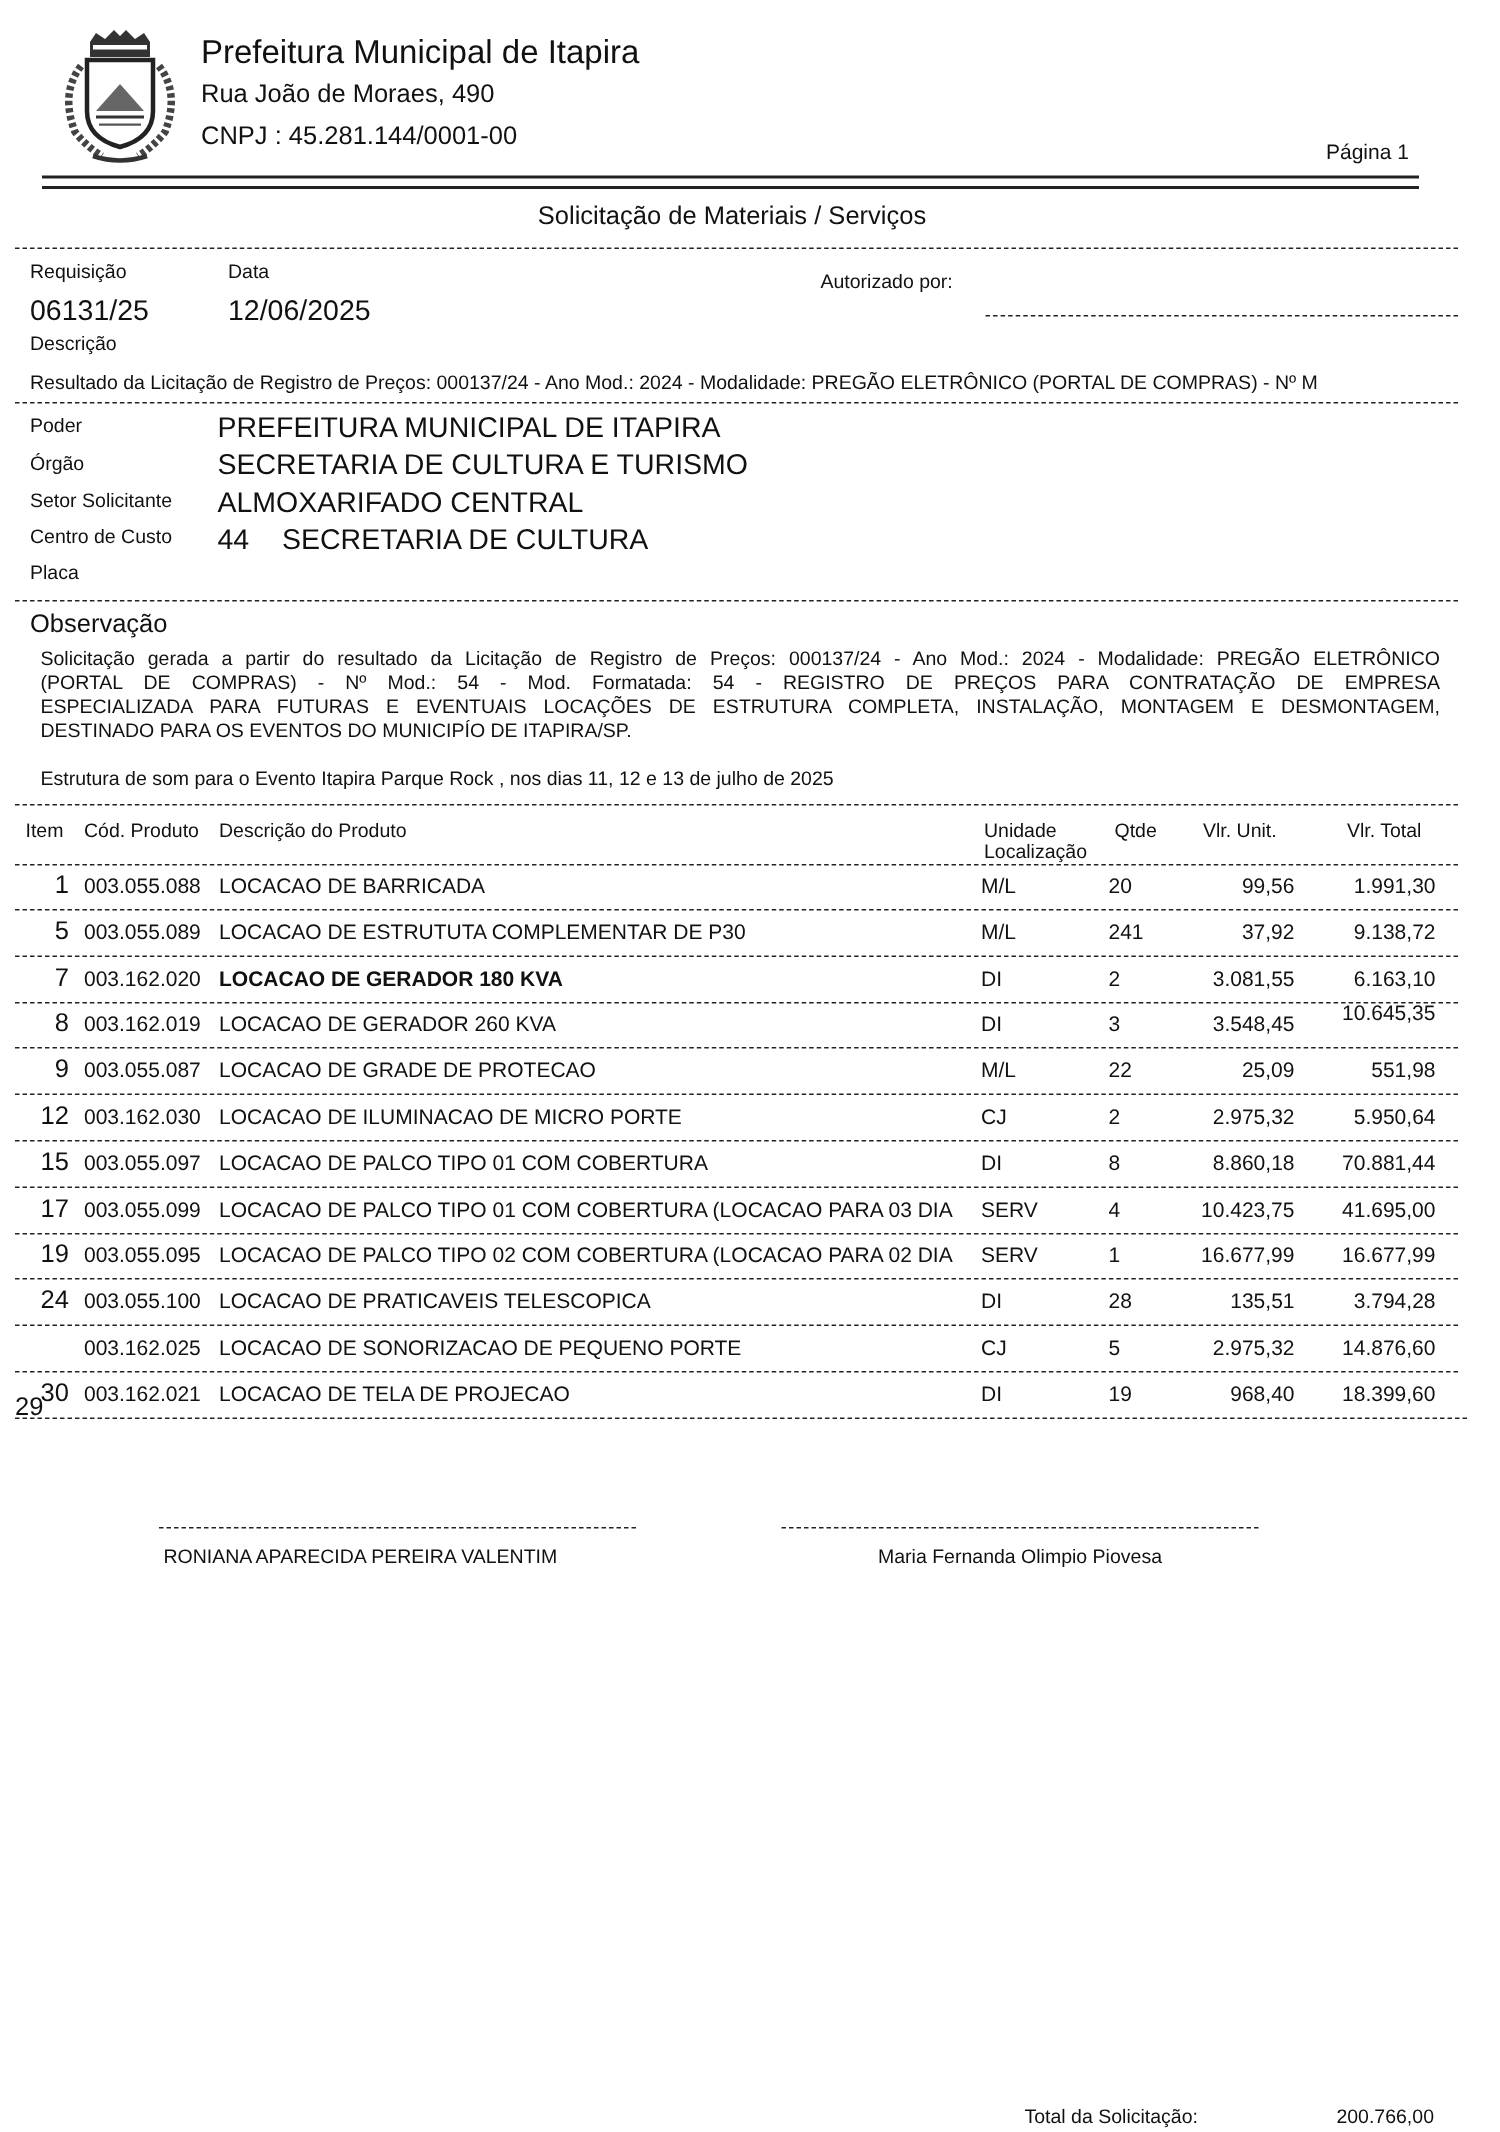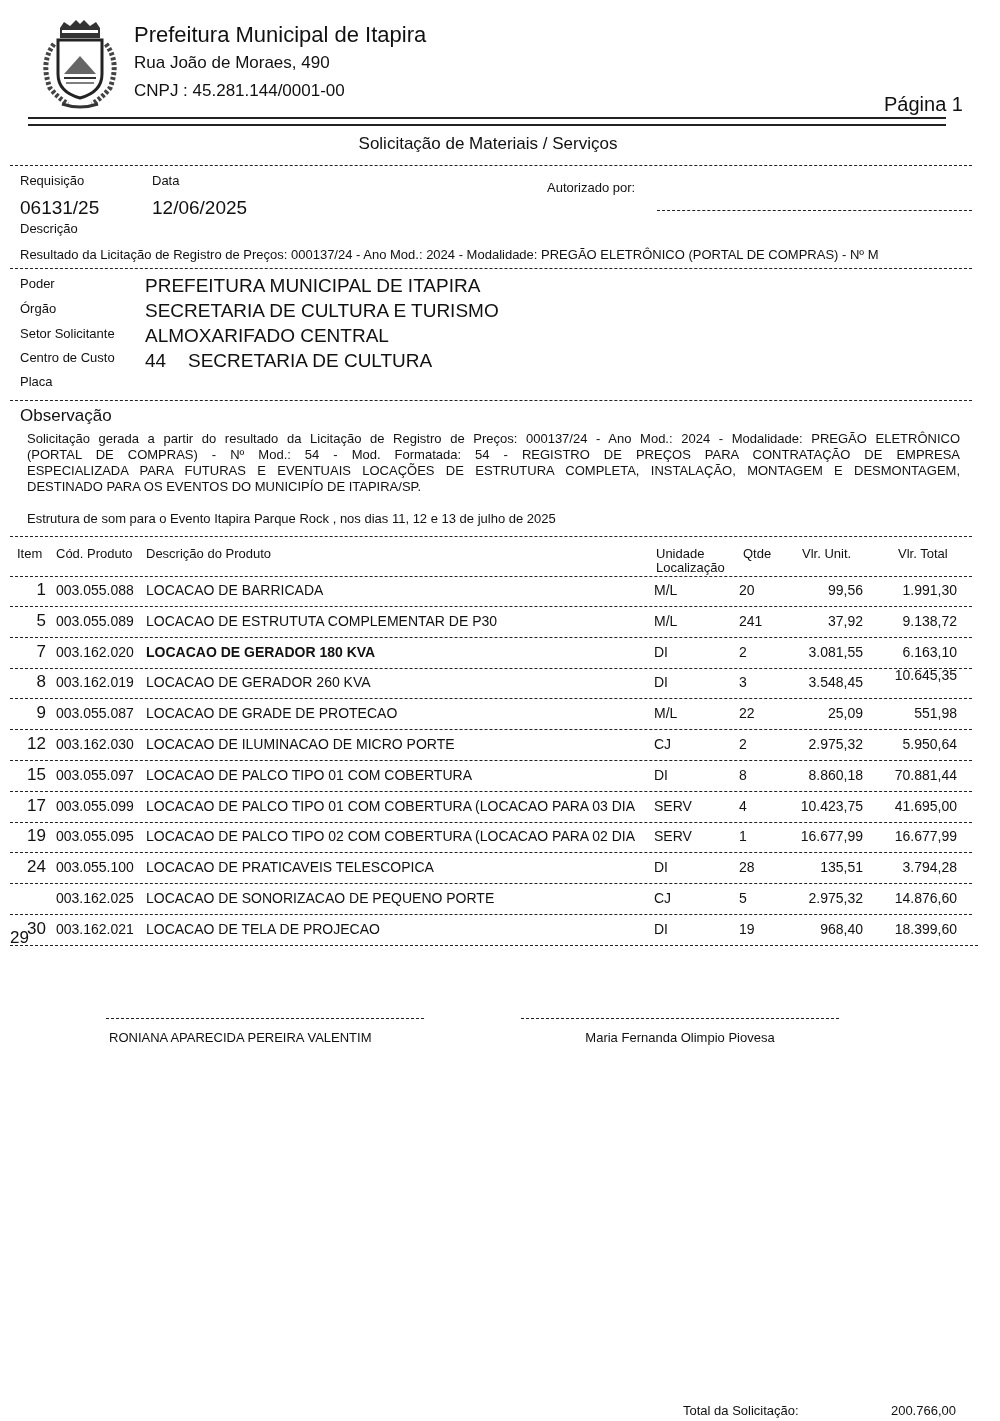--- a/index.html
+++ b/index.html
@@ -28,21 +28,21 @@
     <line x1="34" y1="65" x2="62" y2="65" stroke="#555" stroke-width="1.5"></line>
 
     <path d="M22 26 Q8 44 18 70 Q26 80 36 86" fill="none" stroke="#444" stroke-width="5" stroke-dasharray="3 2"></path>
     <path d="M74 26 Q88 44 78 70 Q70 80 60 86" fill="none" stroke="#444" stroke-width="5" stroke-dasharray="3 2"></path>
     <path d="M30 86 Q48 92 66 86" fill="none" stroke="#333" stroke-width="3"></path>
   </svg>
 </div>
 <div class="abs" style="left:134px;top:22px;font-size:22px;">Prefeitura Municipal de Itapira</div>
 <div class="abs" style="left:134px;top:53px;font-size:17px;">Rua João de Moraes, 490</div>
 <div class="abs" style="left:134px;top:81px;font-size:17px;">CNPJ : 45.281.144/0001-00</div>
-<div class="abs" style="left:884px;top:93px;font-size:20px;">Página 1</div>
+<div class="abs" style="left:884px;top:93px;font-size:14px;">Página 1</div>
 <div class="dbl" style="top:117px;"></div>
 
 <div class="abs" style="left:0;width:976px;text-align:center;top:134px;font-size:17px;">Solicitação de Materiais / Serviços</div>
 <div class="dash" style="left:10px;width:962px;top:165px;"></div>
 
 <div class="abs lbl" style="left:20px;top:173px;">Requisição</div>
 <div class="abs lbl" style="left:152px;top:173px;">Data</div>
 <div class="abs lbl" style="left:547px;top:180px;">Autorizado por:</div>
 <div class="abs val" style="left:20px;top:197px;">06131/25</div>
 <div class="abs val" style="left:152px;top:197px;">12/06/2025</div>

